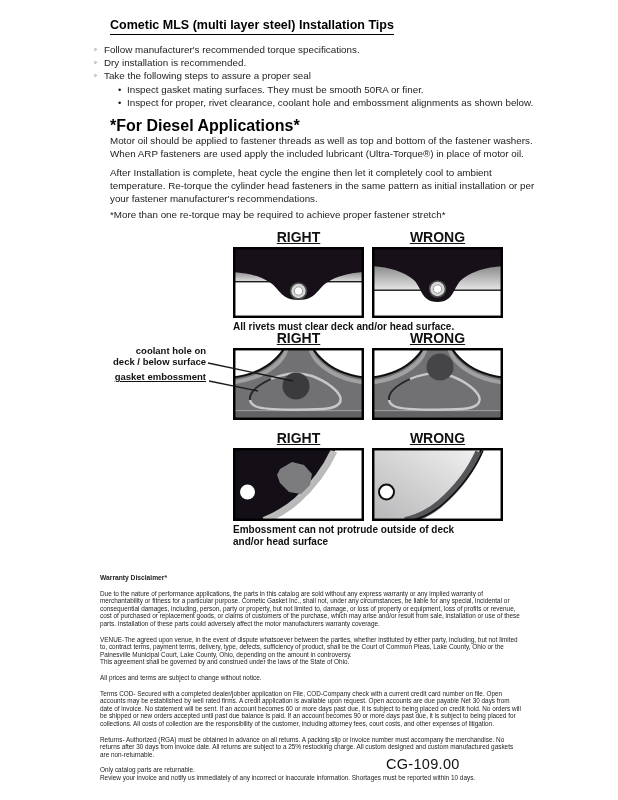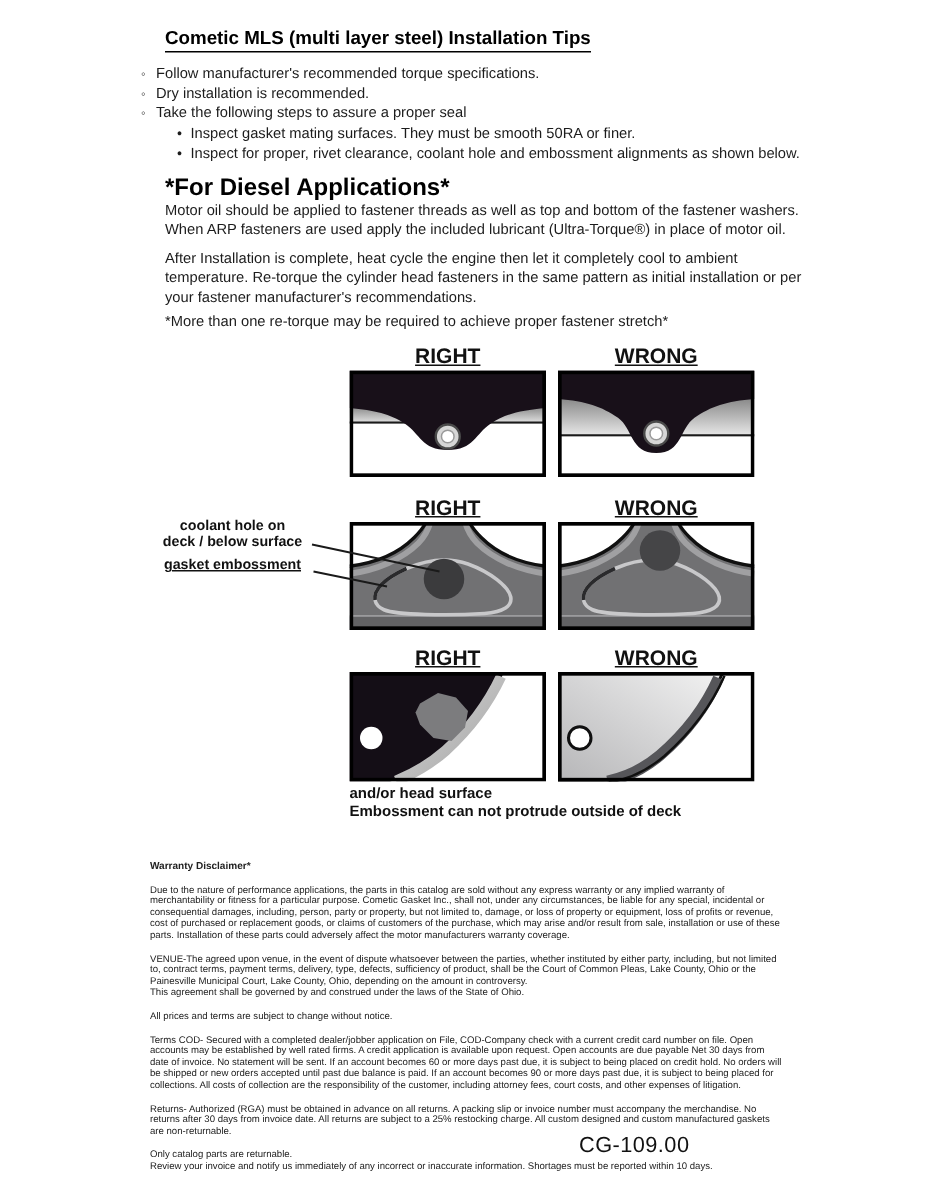--- a/index.html
+++ b/index.html
@@ -28,21 +28,21 @@
   .g1{top:229px;}
   .g2{top:330px;}
   .g3{top:430px;}
   .fig-labels{display:flex;gap:8px;}
   .fig-labels span{width:131px;text-align:center;font-weight:bold;font-size:14px;color:#111;text-decoration:underline;}
   .fig-boxes{display:flex;gap:8px;margin-top:2px;}
   .fig-box{flex:none;line-height:0;}
   .fig-caption{margin-top:3px;font-size:10px;font-weight:bold;color:#111;line-height:11.5px;}
   
   .fig2-ann{
-    position:absolute;left:104px;top:345px;width:102px;text-align:center;
+    position:absolute;left:104px;top:345px;width:102px;text-align:right;
     font-size:9.5px;font-weight:bold;line-height:11px;color:#111;
   }
   .fig2-ann .lbl2{margin-top:4px;text-decoration:underline;}
   .leaders{position:absolute;left:104px;top:344px;width:200px;height:60px;pointer-events:none;}
   
   .warranty{position:absolute;left:100px;top:574px;width:422px;font-size:6.4px;line-height:7.6px;color:#222;}
   .warranty .wh{font-weight:bold;font-size:6.7px;margin-bottom:8px;}
   .wpara{margin-bottom:8px;}
   .wline{display:block;}
   
@@ -117,20 +117,21 @@
           <rect width="131" height="71" fill="#ffffff"></rect>
           <rect x="0" y="19" width="131" height="24" fill="url(#f1gb)"></rect>
           <rect x="0" y="42.5" width="131" height="1.4" fill="#1a1a1a"></rect>
           <path d="M0,0 H131 V19 C112,20.5 102,24 91,31.5 C81,38.5 83,55 65.5,55 C48,55 50,38.5 40,31.5 C29,24 19,20.5 0,19 Z" fill="#181019"></path>
           <circle cx="65.5" cy="42" r="8" fill="#d6d6d6" stroke="#4a4a4a" stroke-width="1.6"></circle>
           <circle cx="65.5" cy="42" r="4.2" fill="#ffffff" stroke="#9a9a9a" stroke-width="1"></circle>
           <rect x="1.2" y="1.2" width="128.6" height="68.6" fill="none" stroke="#000" stroke-width="2.5"></rect>
         </svg>
       </div>
     </div>
+    <div class="fig-caption">All rivets must clear deck and/or head surface.</div>
   </div>
 
   <div class="fig-group g2">
     <div class="fig-labels">
       <span>RIGHT</span>
       <span>WRONG</span>
     </div>
     <div class="fig-boxes">
       <div class="fig-box">
         <svg width="131" height="72" viewBox="0 0 131 72">
@@ -210,22 +211,22 @@
           <rect width="131" height="73" fill="#ffffff"></rect>
           <path d="M0,0 H110 C102,19 88,38 70,54 C56,65.5 42,71 30,73 H0 Z" fill="url(#f3light)" stroke="#101010" stroke-width="2"></path>
           <path d="M107,4 C99,22 86,40 68,55.5 C55.5,66 44,70.5 33,72.8" stroke="#56565a" stroke-width="7.5" fill="none"></path>
           <path d="M111,2.5 C103,21 89,40 71,56 C58,67 46,71.8 34,73.5" stroke="#101010" stroke-width="1.6" fill="none"></path>
           <circle cx="14.5" cy="44" r="7.5" fill="#ffffff" stroke="#101010" stroke-width="2"></circle>
           <rect x="1.2" y="1.2" width="128.6" height="70.6" fill="none" stroke="#000" stroke-width="2.5"></rect>
         </svg>
       </div>
     </div>
     <div class="fig-caption">
+      <div>Embossment can not protrude outside of deck</div>
       <div>and/or head surface</div>
-      <div>Embossment can not protrude outside of deck</div>
     </div>
   </div>
 
   <div class="warranty">
     <div class="wh">Warranty Disclaimer*</div>
     <div class="wpara">Due to the nature of performance applications, the parts in this catalog are sold without any express warranty or any implied warranty of merchantability or fitness for a particular purpose.  Cometic Gasket Inc., shall not, under any circumstances, be liable for any special, incidental or consequential damages, including, person, party or property, but not limited to, damage, or loss of property or equipment, loss of profits or revenue, cost of purchased or replacement goods, or claims of customers of the purchase, which may arise and/or result from sale, installation or use of these parts.  Installation of these parts could adversely affect the motor manufacturers warranty coverage.</div>
     <div class="wpara">
       <span class="wline">VENUE-The agreed upon venue, in the event of dispute whatsoever between the parties, whether instituted by either party, including, but not limited to, contract terms, payment terms, delivery, type, defects, sufficiency of product, shall be the Court of Common Pleas, Lake County, Ohio or the Painesville Municipal Court, Lake County, Ohio, depending on the amount in controversy.</span>
       <span class="wline">This agreement shall be governed by and construed under the laws of the State of Ohio.</span>
     </div>

